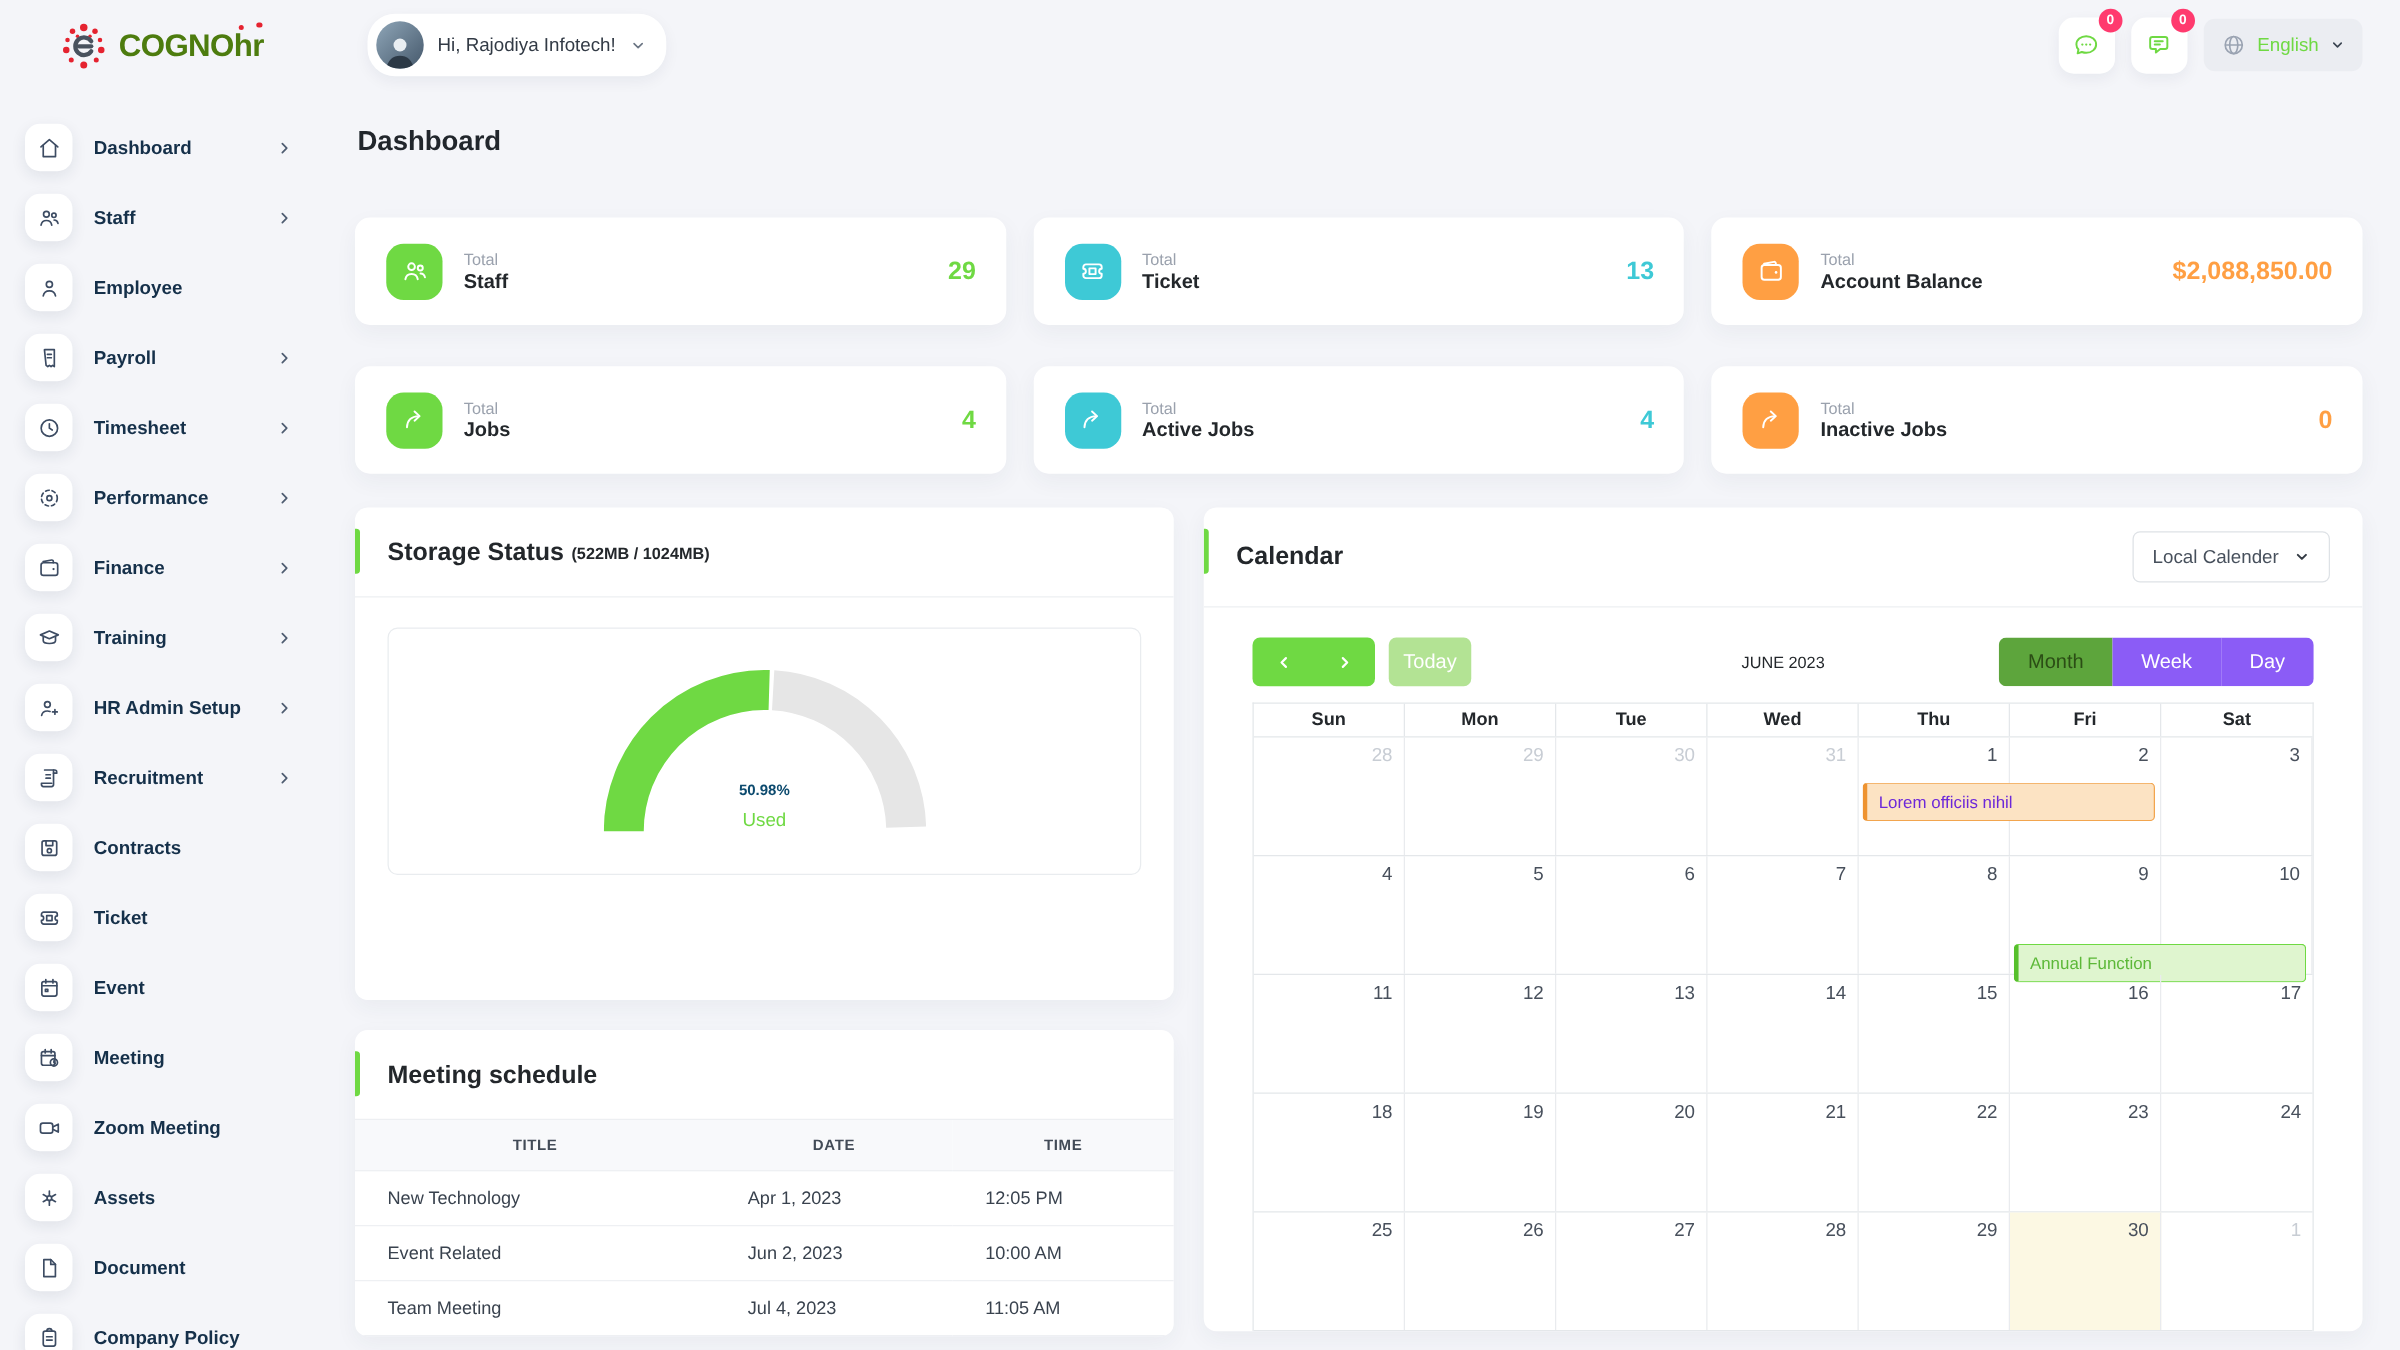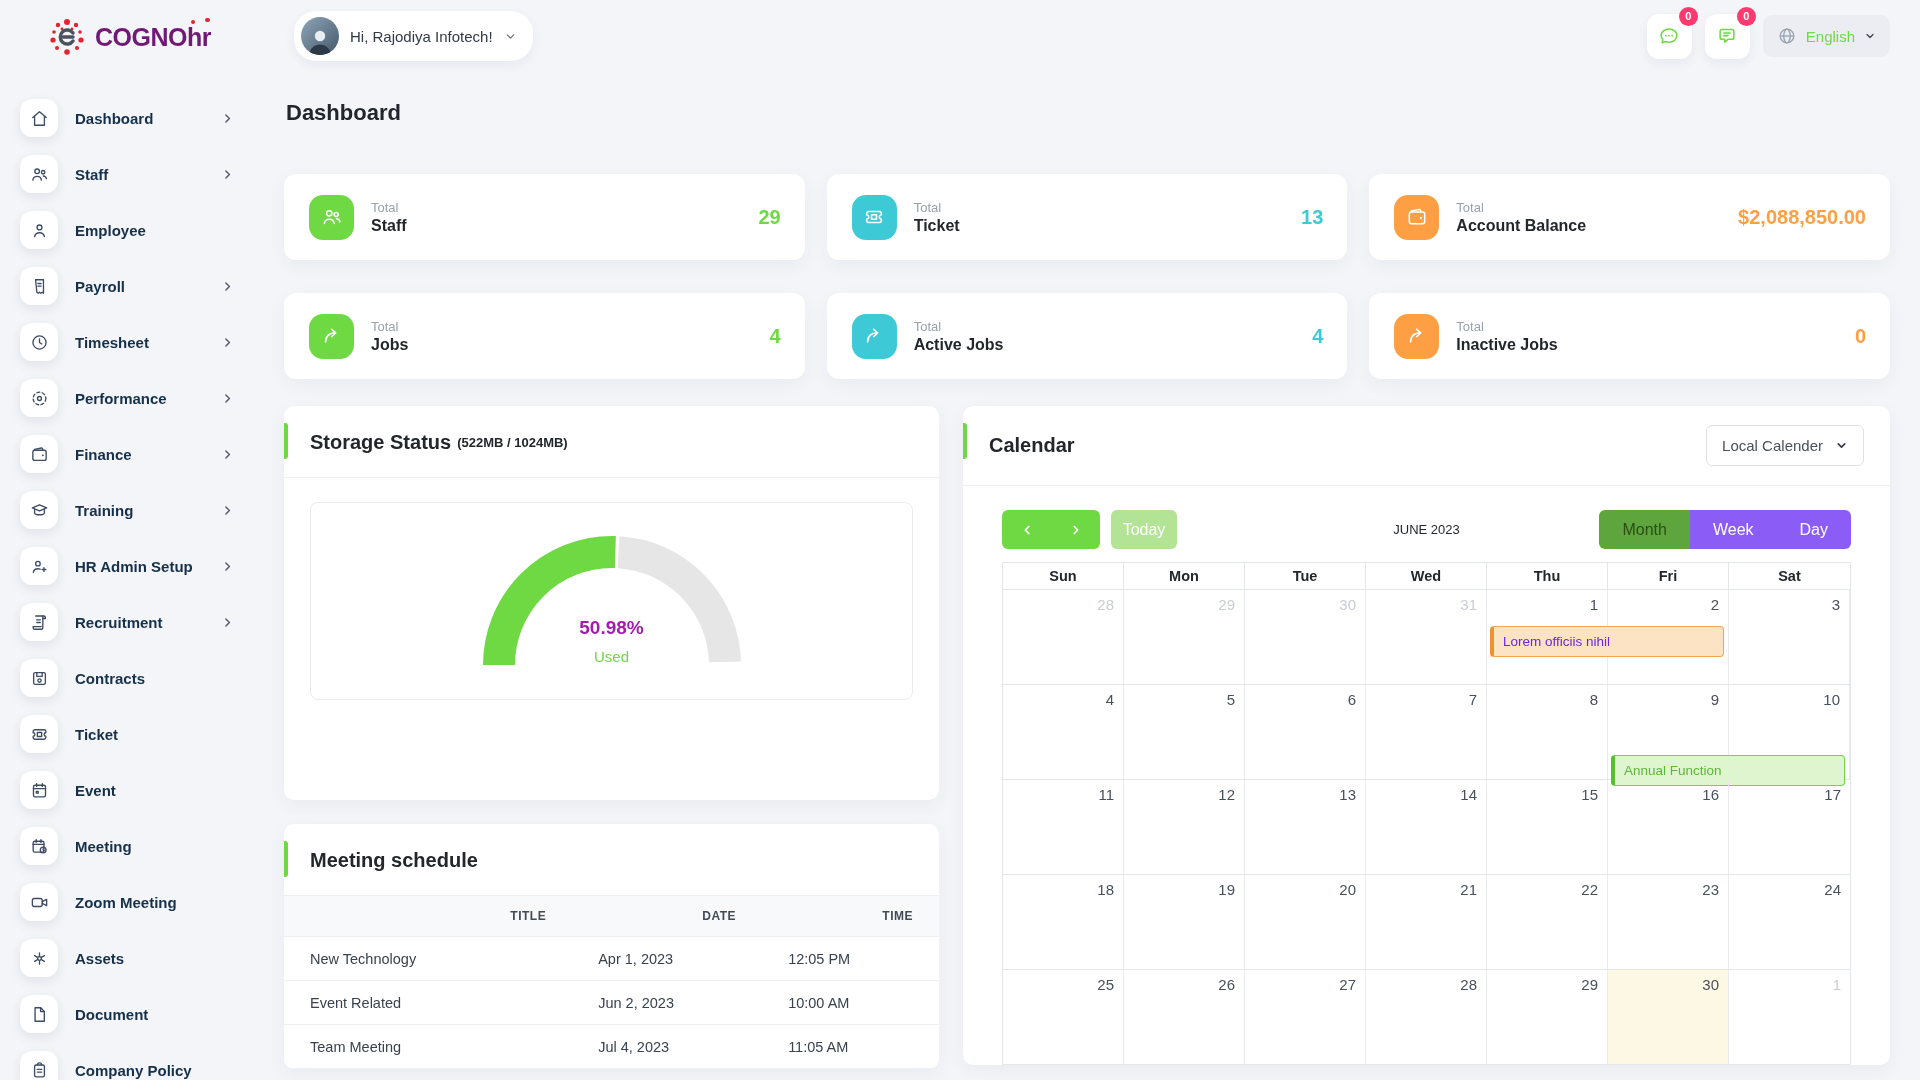--- a/index.html
+++ b/index.html
@@ -6,21 +6,21 @@
   html,body{width:1920px;height:1080px;overflow:hidden;background:#f4f5f9;
     font-family:"Liberation Sans","DejaVu Sans",sans-serif;color:#23272b;-webkit-font-smoothing:antialiased}
   .app{display:flex;width:100%;height:100%}
   .svg-i{display:inline-flex;align-items:center;justify-content:center}
   .svg-i svg{display:block}
 
   
   .sidebar{flex:0 0 260px;padding:13px 26px 0 20px;overflow:hidden}
   .logo{display:flex;align-items:center;gap:7px;padding-left:26px;height:48px;cursor:pointer}
   .logo-mark svg{width:42px;height:42px}
-  .logo-text{font-size:25px;font-weight:800;color:#701a75;letter-spacing:-.5px;position:relative}
+  .logo-text{font-size:25px;font-weight:800;color:#4d7c0f;letter-spacing:-.5px;position:relative}
   .logo-hr{position:relative}
   .logo-hr .dot{position:absolute;width:4.5px;height:4.5px;border-radius:50%;background:#e52330}
   .logo-hr .d1{top:-3px;left:4px}.logo-hr .d2{top:-5px;right:1px}
   .side-nav{margin-top:38px;list-style:none}
   .nav-item{display:flex;align-items:center;height:38px;margin-bottom:18px;cursor:pointer}
   .icon-tile{width:38px;height:38px;border-radius:12px;background:#fff;color:#3d4c63;
      box-shadow:0 4px 12px rgba(25,39,62,.09);display:flex;align-items:center;justify-content:center}
   .icon-tile svg{width:19px;height:19px}
   .nav-label{margin-left:17px;font-size:15px;font-weight:700;color:#15304a;flex:1}
   .nav-chev{color:#3d4c63;opacity:.9}
@@ -70,26 +70,26 @@
   .card-header{position:relative;padding:25px 26px 23px;border-bottom:1px solid #edeff2;display:flex;align-items:center}
   .accent{position:absolute;left:0;top:17px;width:4px;height:36px;background:#6fd943;border-radius:0 3px 3px 0}
   .card-title{font-size:20px;font-weight:800;color:#23272b}
   .card-sub{font-size:13px;font-weight:700;color:#23272b;margin-left:6px}
 
   
   .storage-body{padding:24px 26px 100px}
   .gauge-box{border:1px solid #e9ecef;border-radius:8px;height:198px;position:relative}
   .gauge-svg{position:absolute;left:50%;transform:translateX(-50%);bottom:32px}
   .gauge-text{position:absolute;left:0;right:0;bottom:34px;text-align:center}
-  .gauge-pct{font-size:19px;font-weight:700;color:#a21caf}
+  .gauge-pct{font-size:12px;font-weight:700;color:#0c4a6e}
   .gauge-used{font-size:15px;color:#6fd943;margin-top:9px}
 
   
   .meet-table{width:100%;border-collapse:collapse;table-layout:fixed}
-  .meet-table th{background:#f8f9fb;text-align:right;font-size:12px;letter-spacing:.5px;font-weight:800;
+  .meet-table th{background:#f8f9fb;text-align:center;font-size:12px;letter-spacing:.5px;font-weight:800;
      color:#424b57;padding:13px 26px;border-bottom:1px solid #eef0f3}
   .meet-table td{font-size:14.5px;color:#39424e;padding:13.5px 26px;border-bottom:1px solid #eef0f3}
   .col-title{width:44%}.col-date{width:29%}.col-time{width:27%}
 
   
   .cal-header{position:relative;padding:19px 26px;border-bottom:1px solid #edeff2;
      display:flex;align-items:center;justify-content:space-between}
   .cal-select{display:flex;align-items:center;gap:12px;border:1px solid #dee2e6;border-radius:6px;
      background:#fff;padding:11px 15px;font-size:15px;color:#47505c;cursor:pointer}
   .cal-select .svg-i{color:#343b44}.cal-select svg{width:13px;height:13px}

